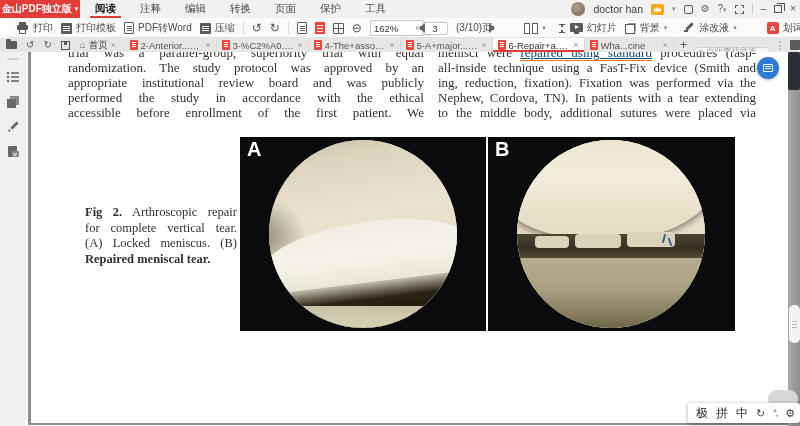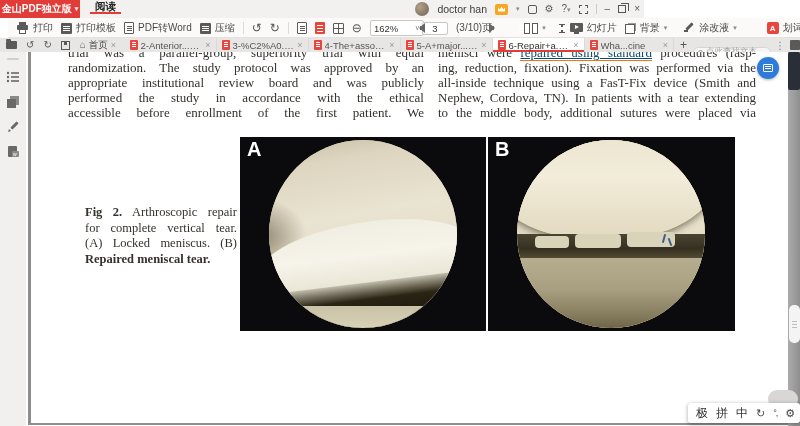--- a/index.html
+++ b/index.html
@@ -3,26 +3,26 @@
 <meta charset="utf-8">
 <style>
   * { margin:0; padding:0; box-sizing:border-box; }
   html,body { background:#fff; }
   .screen {
     position:relative; width:800px; height:426px; overflow:hidden;
     font-family:"Liberation Sans", sans-serif; background:#fff;
     -webkit-font-smoothing:antialiased;
   }
   
-  .titlebar { position:absolute; left:0; top:0; width:644px; height:18px; background:#f2f1ef; }
+  .titlebar { position:absolute; left:0; top:0; width:800px; height:18px; background:#f2f1ef; }
   .logo { position:absolute; left:0; top:0; width:80px; height:18px; background:#e23c39;
           color:#fff; font-size:10px; font-weight:bold; display:flex; align-items:center;
           justify-content:center; gap:3px; }
   .logo .lcaret { font-size:7px; opacity:.85; }
-  .menus { position:absolute; left:90px; top:0; height:18px; display:flex; align-items:stretch; gap:28px;flex-direction:column; }
+  .menus { position:absolute; left:90px; top:0; height:18px; display:flex; align-items:stretch; gap:14px; }
   .menu-item { display:flex; align-items:center; padding:0 5px; font-size:10.5px; color:#4a4a4a; }
   .menu-item.active { color:#222; font-weight:bold; box-shadow:inset 0 -2px 0 #e23c39; }
   .tb-right { position:absolute; right:4px; top:0; height:18px; display:flex; align-items:center; gap:8px; }
   .avatar { width:14px; height:14px; border-radius:50%;
             background:radial-gradient(circle at 35% 35%, #b3a18c, #6f6050); }
   .uname { font-size:10.5px; color:#3d3d3d; }
   .vip { width:13px; height:11px; border-radius:2px; background:#f6a61f; position:relative; }
   .vip::after { content:""; position:absolute; left:3px; top:3px; width:7px; height:5px;
                 background:#fff; clip-path:polygon(0 100%,0 20%,25% 60%,50% 0,75% 60%,100% 20%,100% 100%); }
   .smallcaret { font-size:7px; color:#8a8a8a; }
@@ -422,22 +422,22 @@
     <div class="col colL">
       <div class="dline">trial was a parallel-group, superiority trial with equal</div>
       <div class="dline">randomization. The study protocol was approved by an</div>
       <div class="dline">appropriate institutional review board and was publicly</div>
       <div class="dline">performed the study in accordance with the ethical</div>
       <div class="dline">accessible before enrollment of the first patient. We</div>
     </div>
 
     <div class="col colR">
       <div class="dline"><span>menisci were </span><span class="marked">repaired using standard</span><span> procedures (rasp-</span></div>
+      <div class="dline">all-inside technique using a FasT-Fix device (Smith and</div>
       <div class="dline">ing, reduction, fixation). Fixation was performed via the</div>
-      <div class="dline">all-inside technique using a FasT-Fix device (Smith and</div>
       <div class="dline">Nephew, Cordova, TN). In patients with a tear extending</div>
       <div class="dline">to the middle body, additional sutures were placed via</div>
     </div>
 
     <div class="fig-caption">
       <div class="capline"><span class="figbold">Fig 2.</span><span> Arthroscopic repair</span></div>
       <div class="capline">for complete vertical tear.</div>
       <div class="capline">(A) Locked meniscus. (B)</div>
       <div class="capline last">Repaired meniscal tear.</div>
     </div>

